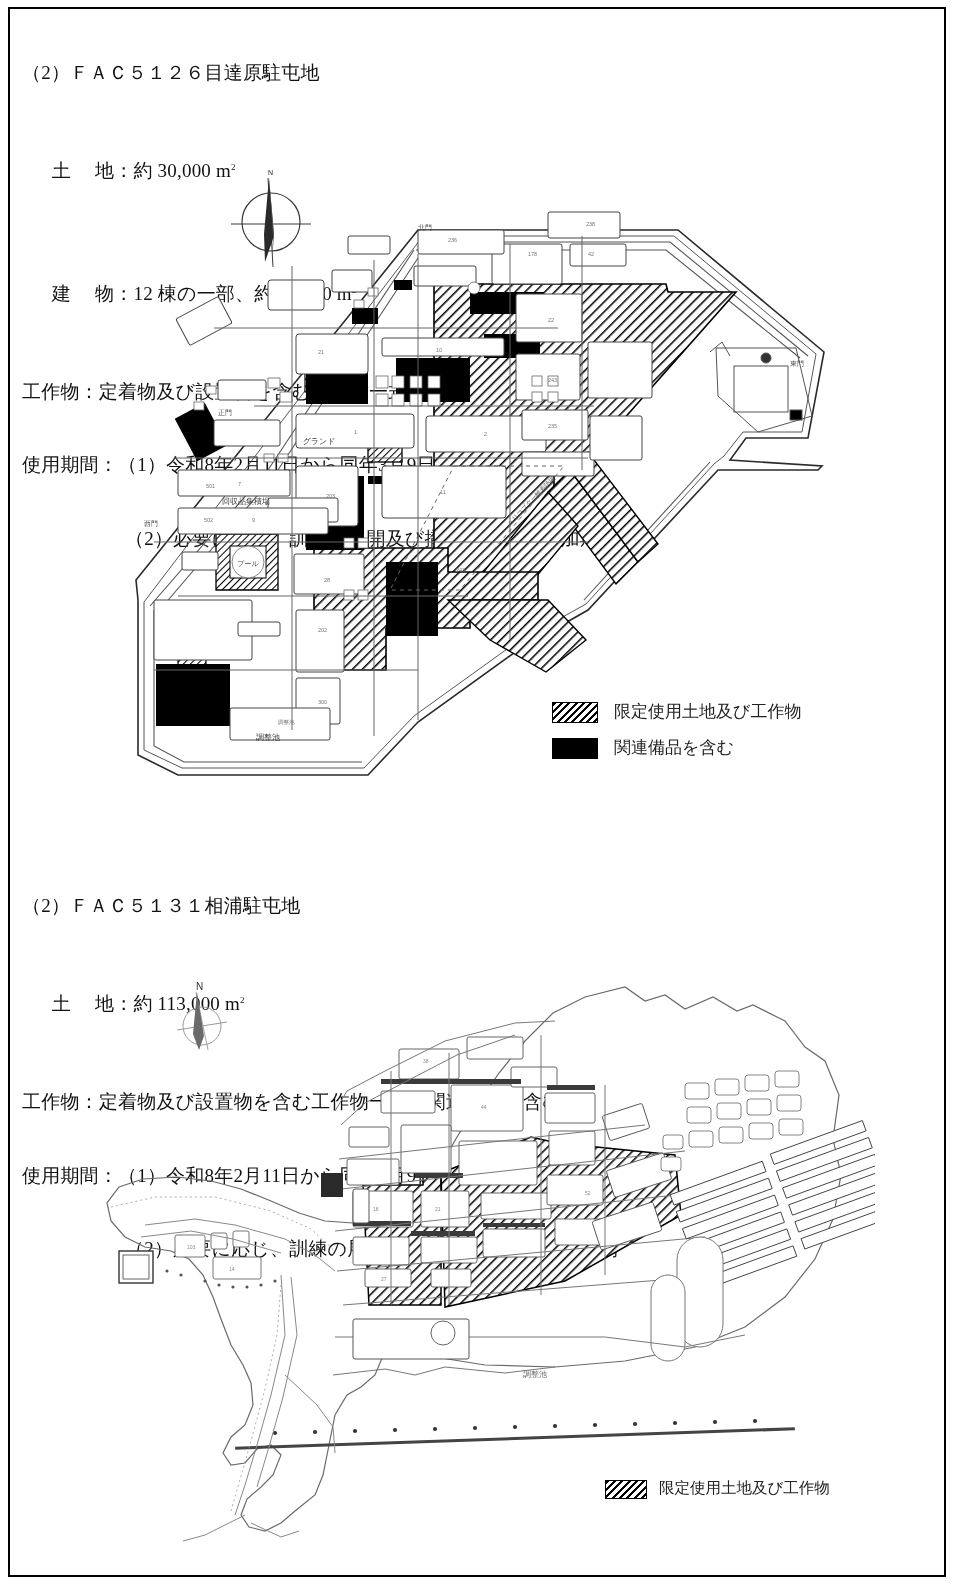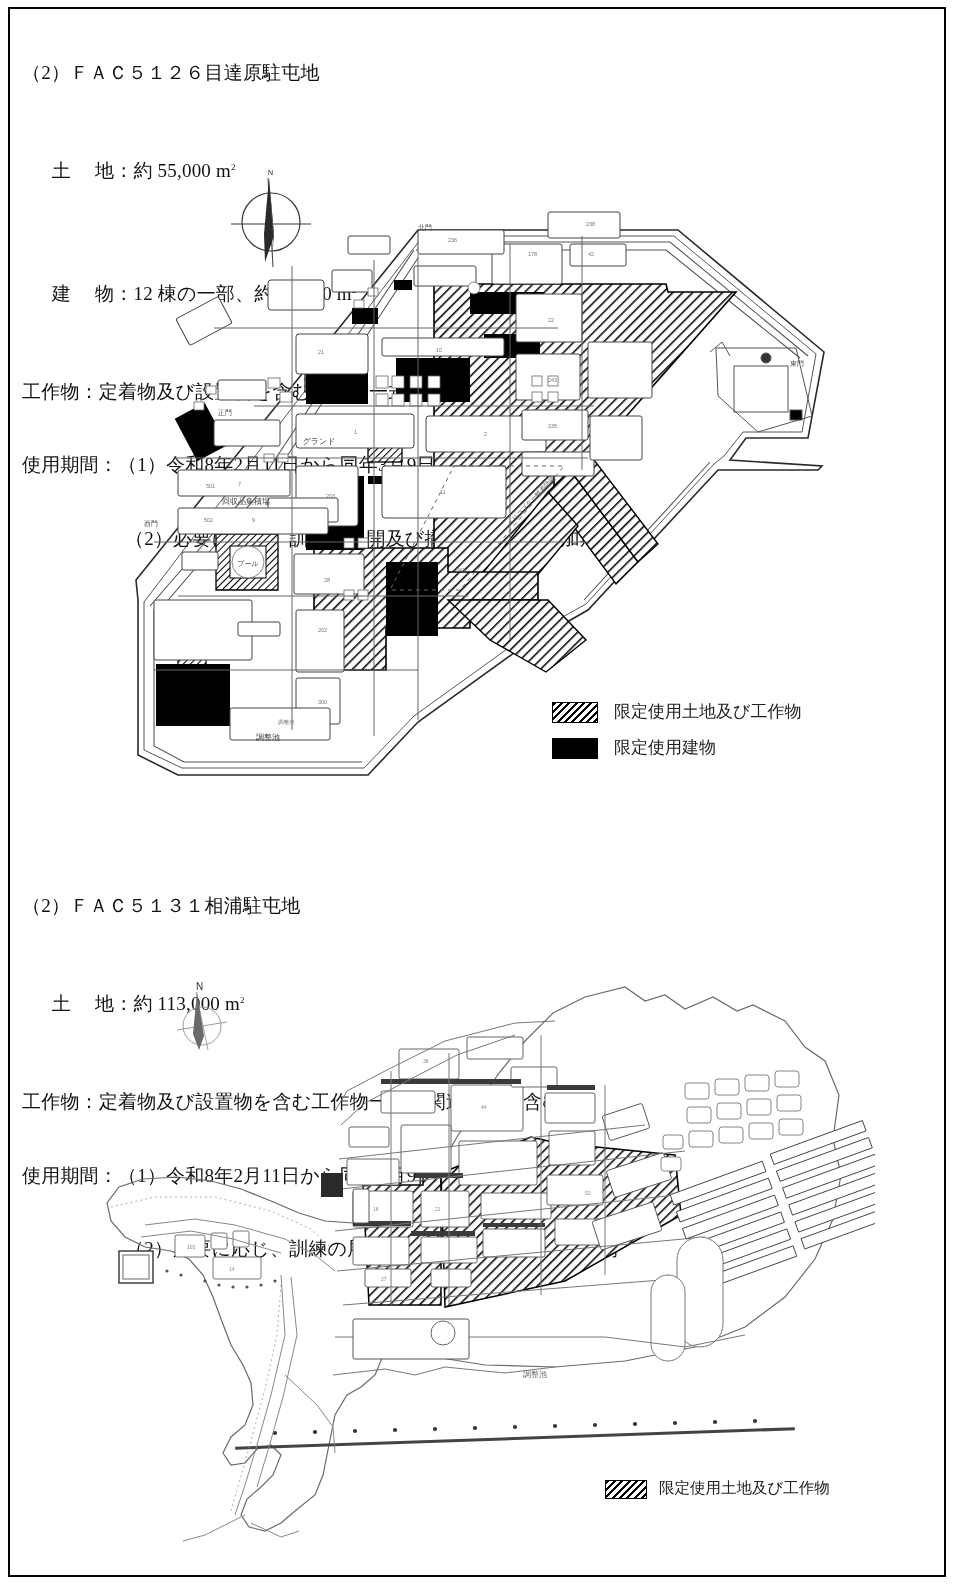--- a/index.html
+++ b/index.html
@@ -87,21 +87,21 @@
 </head>
 <body>
 
 <div id="page">
 
   <div class="page-frame"></div>
 
   <div class="textblock" style="left:22px; top:12px;">
     <span class="row">（2）ＦＡＣ５１２６目達原駐屯地</span>
     <span class="row">
-      <span>土　 地：約 55,000 </span><span>m</span><sup class="sq">2</sup>
+      <span>土　 地：約 30,000 </span><span>m</span><sup class="sq">2</sup>
     </span>
     <span class="row">
       <span>建　 物：12 棟の一部、約 21,000 </span><span>m</span><sup class="sq">2</sup>
     </span>
     <span class="row">工作物：定着物及び設置物を含む工作物一式（関連備品を含む。）</span>
     <span class="row">使用期間：（1）令和8年2月11日から同年3月9日までの間</span>
     <span class="row" style="padding-left:103px;">（2）必要に応じ、訓練の展開及び撤収のための追加期間</span>
   </div>
 
   <div class="map-wrap" style="left:118px; top:170px;">
@@ -318,21 +318,21 @@
     </svg>
   </div>
 
   <div class="legend" style="left:552px; top:700px;">
     <div class="legend-row">
       <div class="swatch hatch"></div>
       <div class="legend-label">限定使用土地及び工作物</div>
     </div>
     <div class="legend-row">
       <div class="swatch solid"></div>
-      <div class="legend-label">限定使用建物</div>
+      <div class="legend-label">関連備品を含む</div>
     </div>
   </div>
 
   <div class="textblock" style="left:22px; top:845px;">
     <span class="row">（2）ＦＡＣ５１３１相浦駐屯地</span>
     <span class="row">
       <span>土　 地：約 113,000 </span><span>m</span><sup class="sq">2</sup>
     </span>
     <span class="row">工作物：定着物及び設置物を含む工作物一式（関連備品を含む。）</span>
     <span class="row">使用期間：（1）令和8年2月11日から同年3月9日までの間</span>

